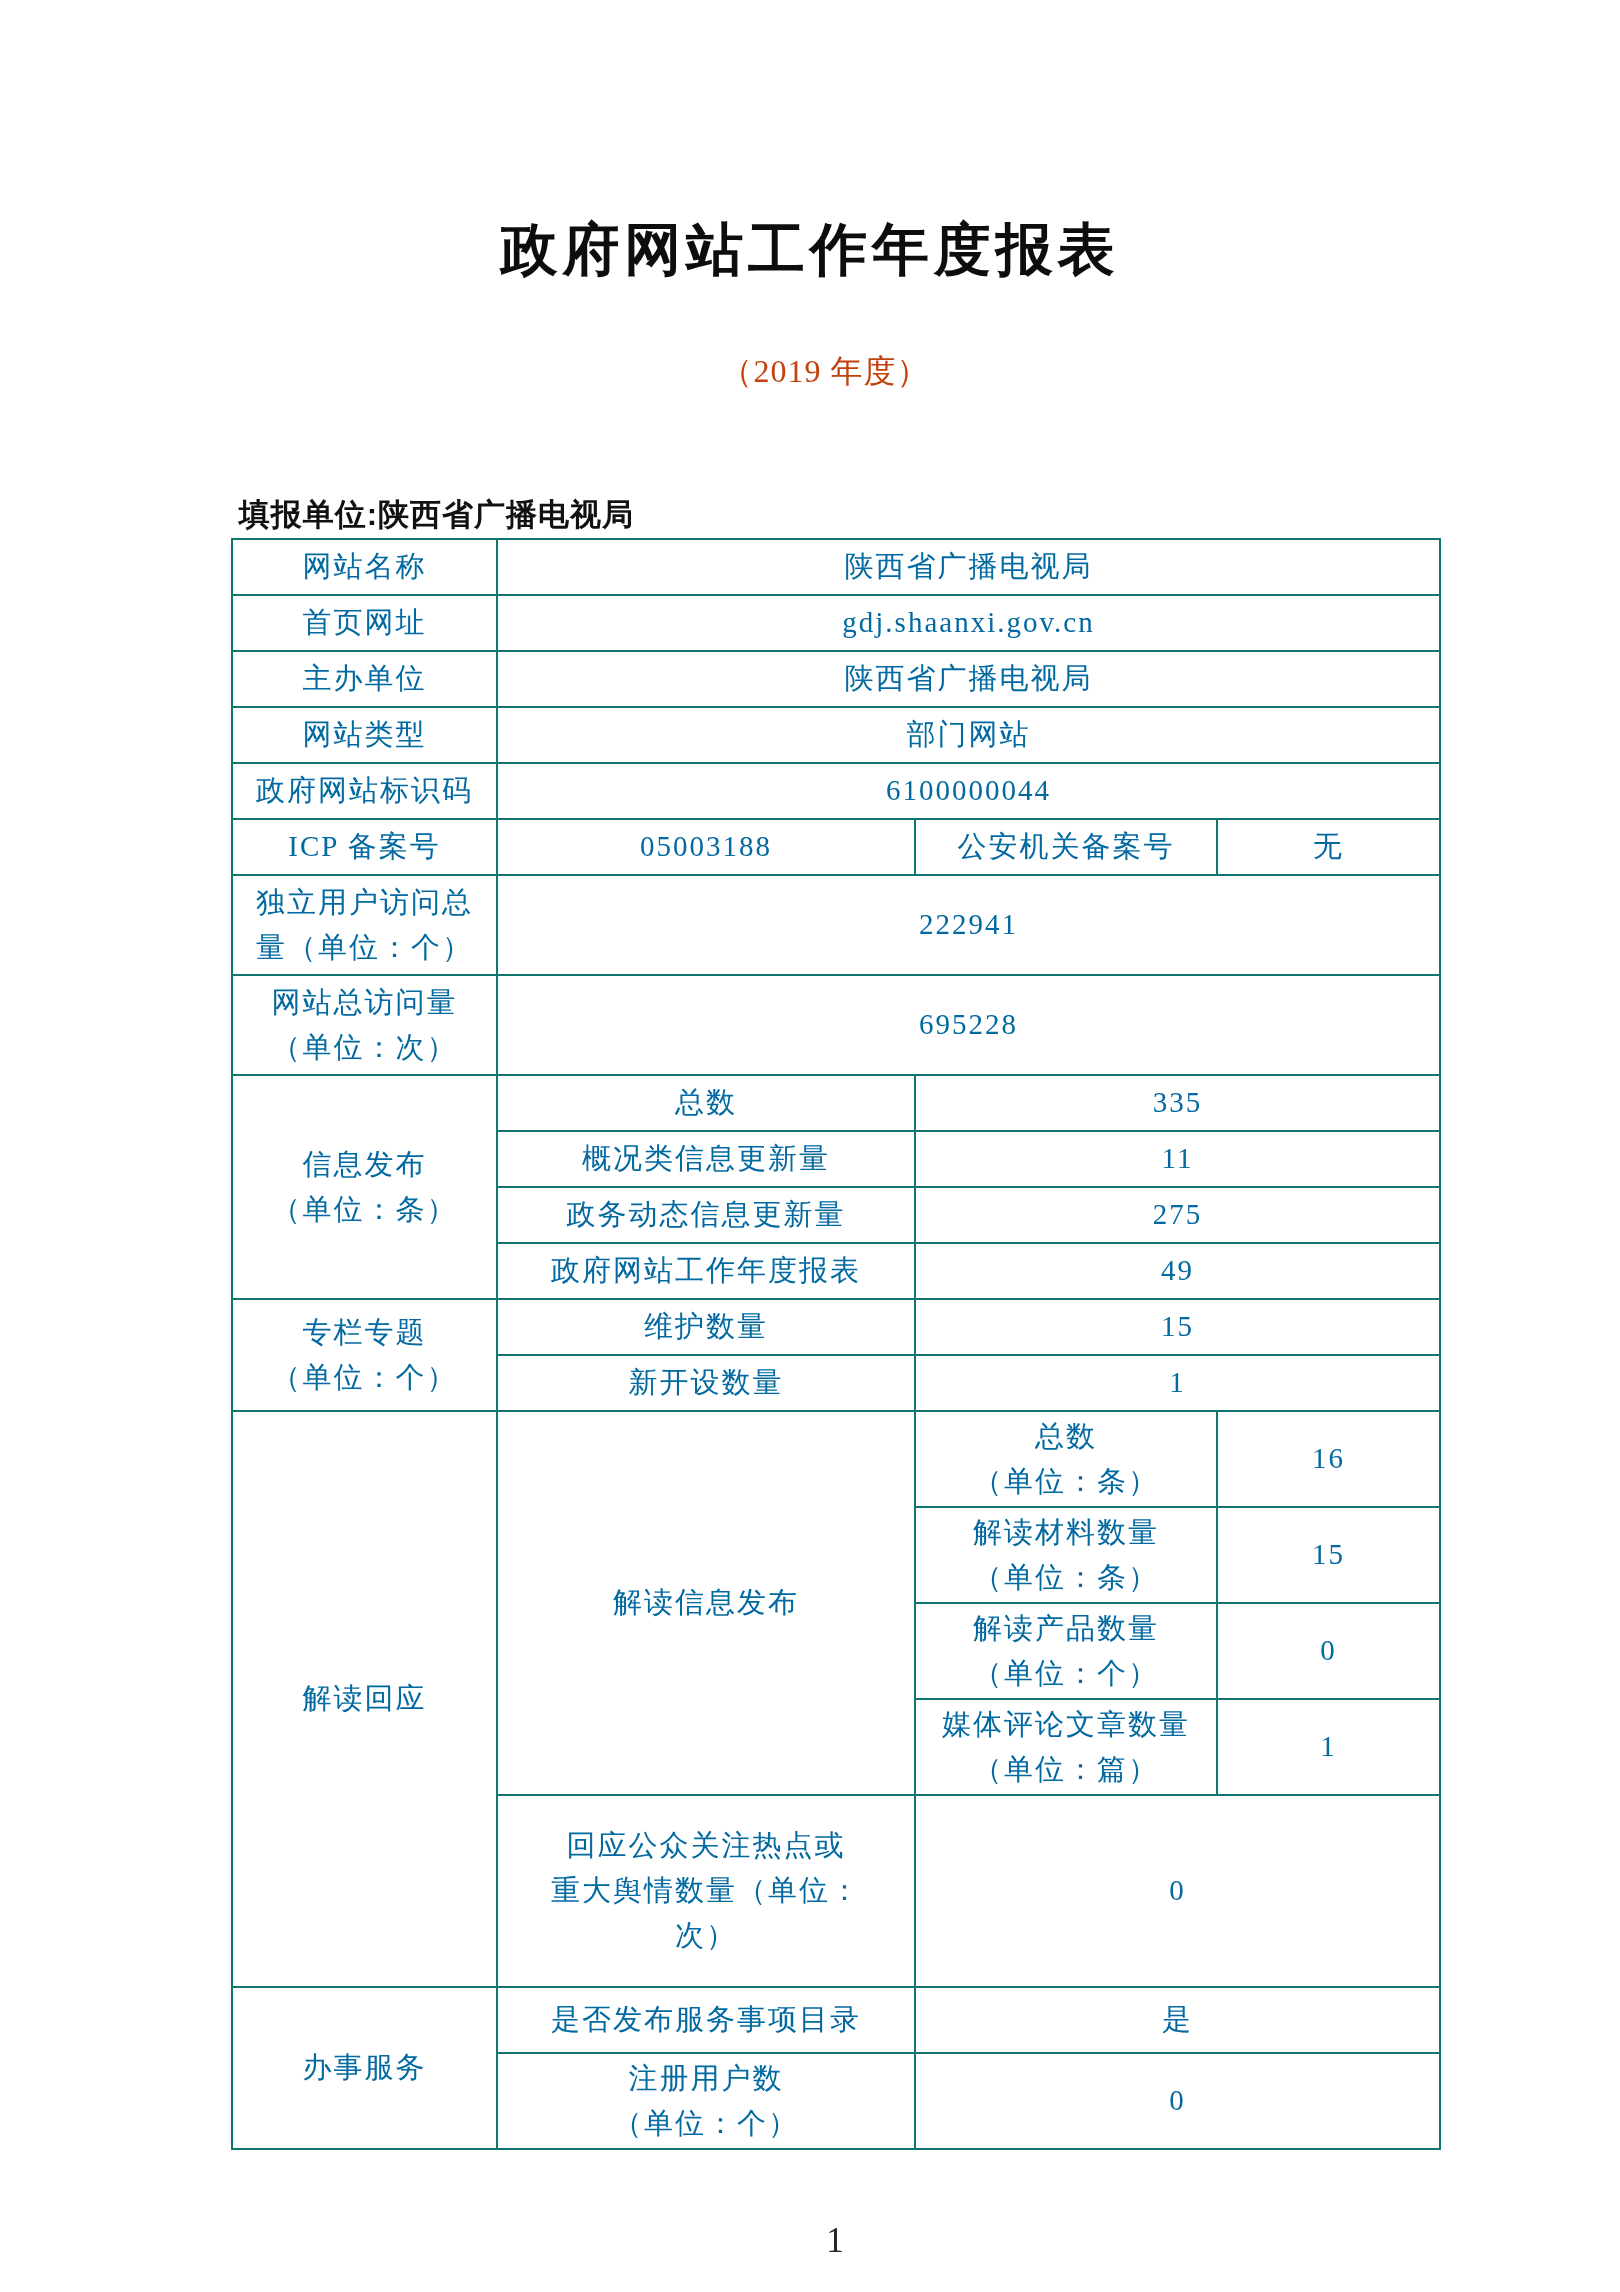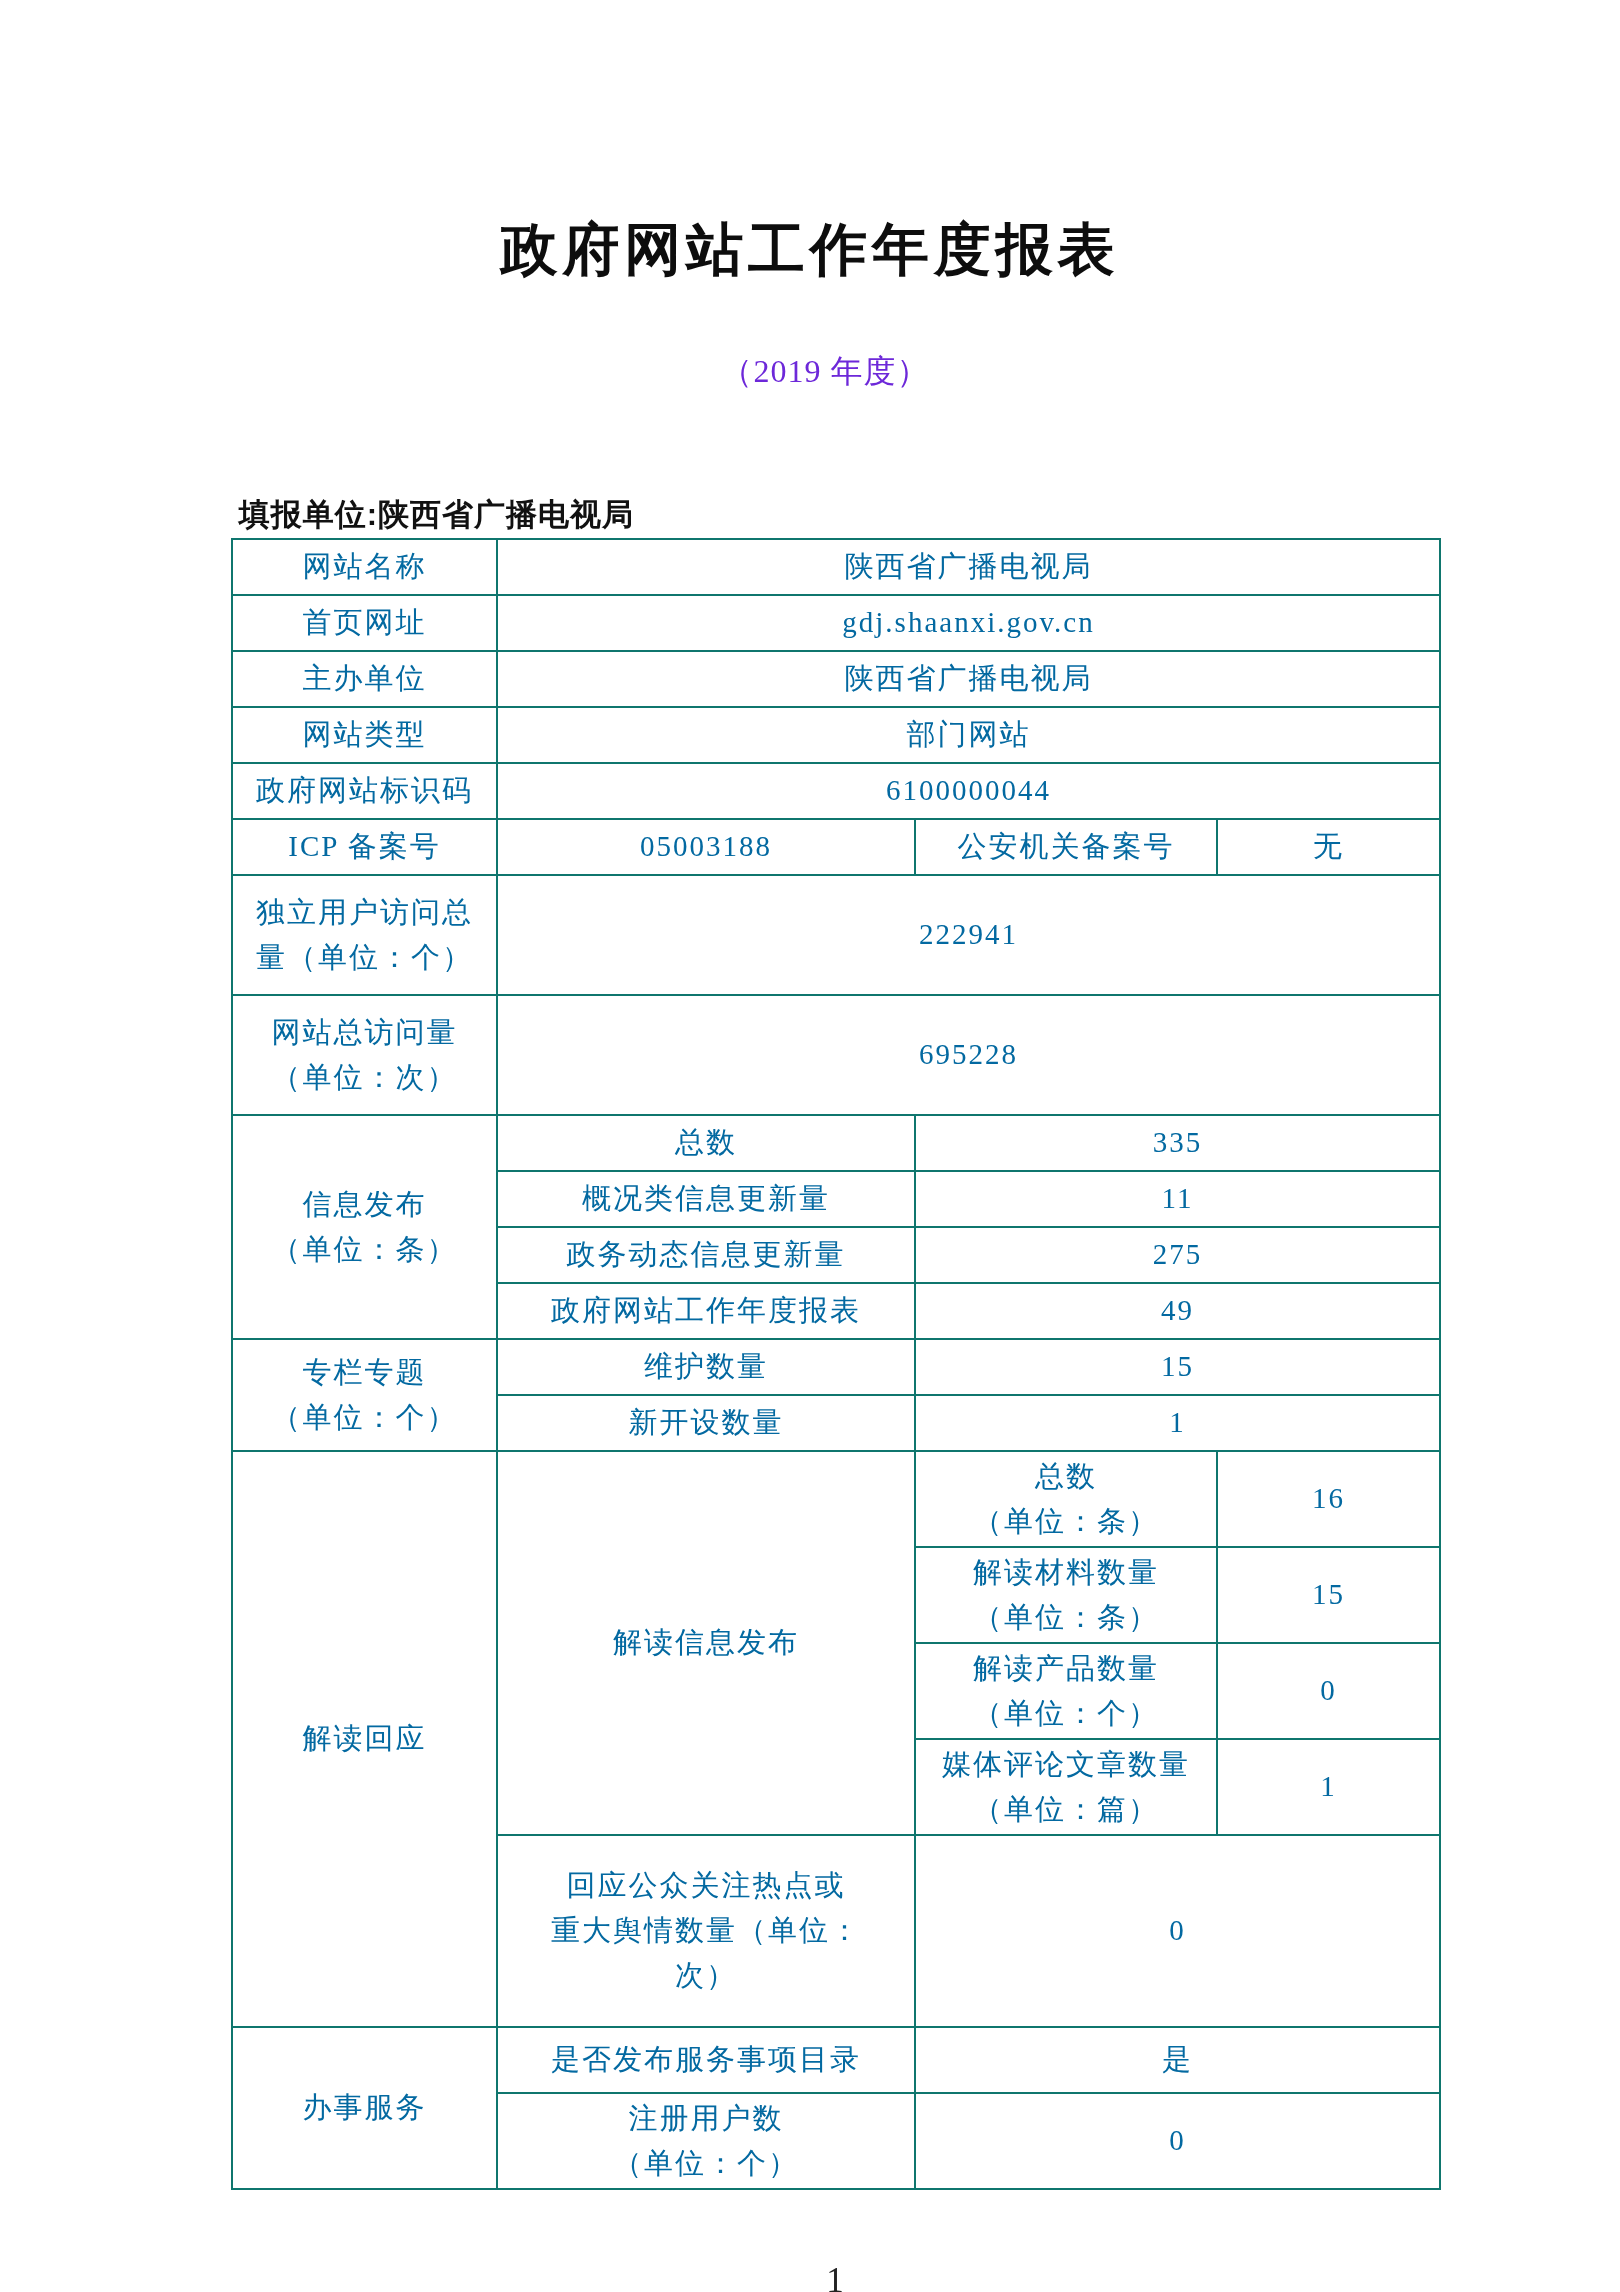--- a/index.html
+++ b/index.html
@@ -21,21 +21,21 @@
     line-height: 59px;
     letter-spacing: 4.9px;
     color: #0d0d0d;
   }
   .doc-subtitle {
     margin-top: 73px;
     text-align: center;
     font-size: 32px;
     line-height: 39px;
     letter-spacing: 1px;
-    color: #6d28d9;
+    color: #c2410c;
     padding-left: 30px;
   }
   .content {
     width: 1208px;
     margin-left: 231px;
   }
   .filing-unit {
     margin-top: 104px;
     padding-left: 7.8px;
     font-family: "Liberation Sans", "DejaVu Sans", sans-serif;
@@ -57,21 +57,21 @@
     vertical-align: middle;
     font-size: 29px;
     line-height: 45px;
     letter-spacing: 2px;
     white-space: pre-line;
     color: #0369a1;
     padding: 2px 5.9px;
   }
   table.report-table { border: 2.9px solid #333; }
   .rh-s  { height: 56px; }
-  .rh-m  { height: 120px; }
+  .rh-m  { height: 100px; }
   .rh-l  { height: 91px; }
   .rh-xl { height: 192px; }
   .rh-sv1 { height: 66px; }
   .rh-sv2 { height: 78px; }
   .page-number {
     margin-top: 69px;
     text-align: center;
     font-size: 35px;
     line-height: 43px;
     color: #222;

